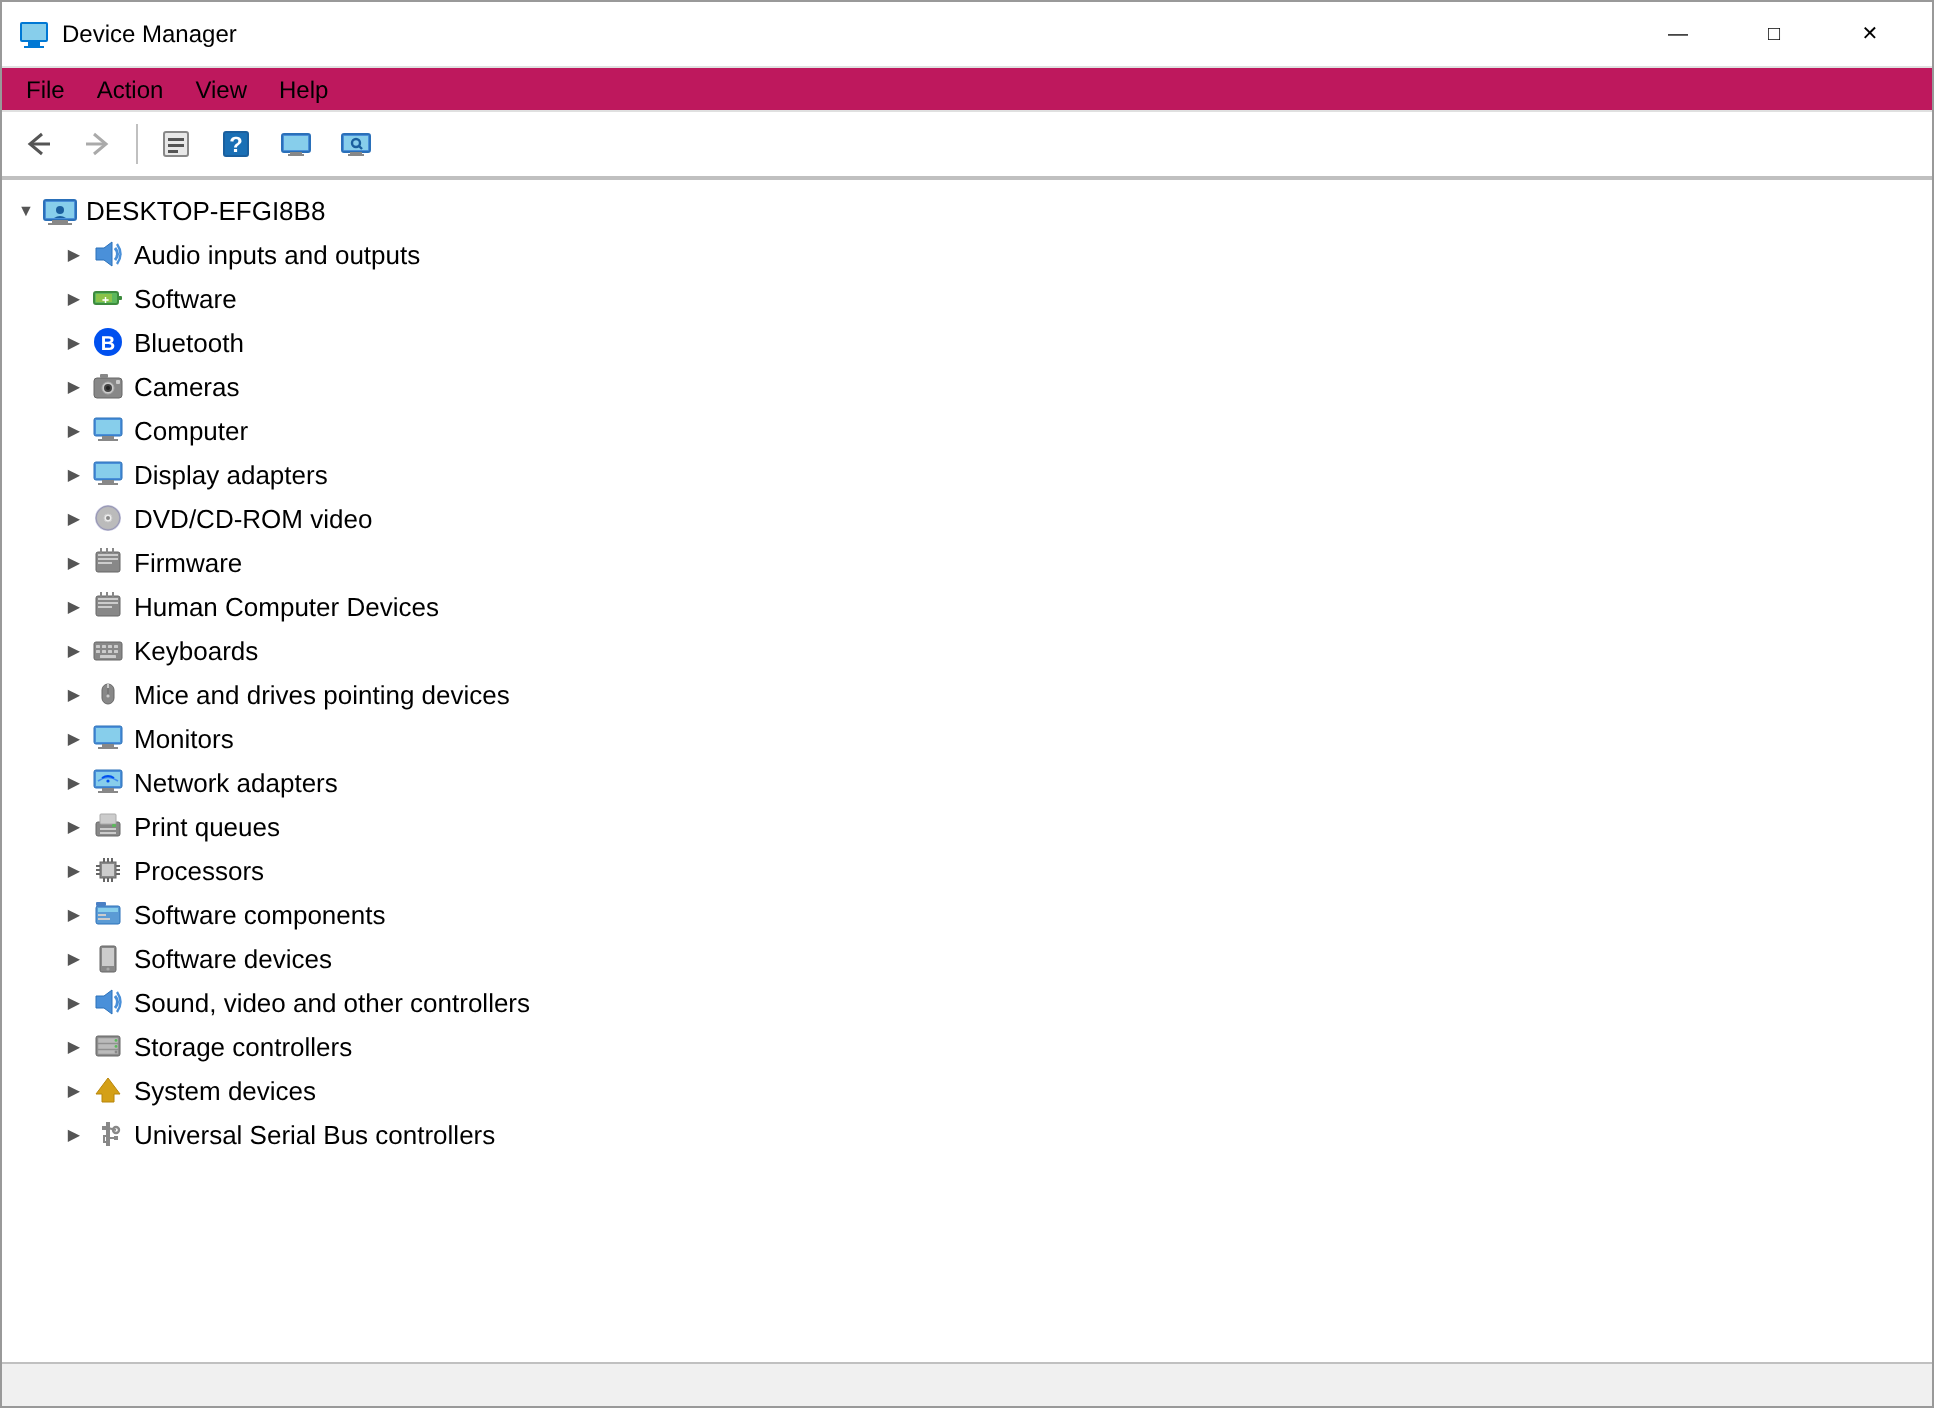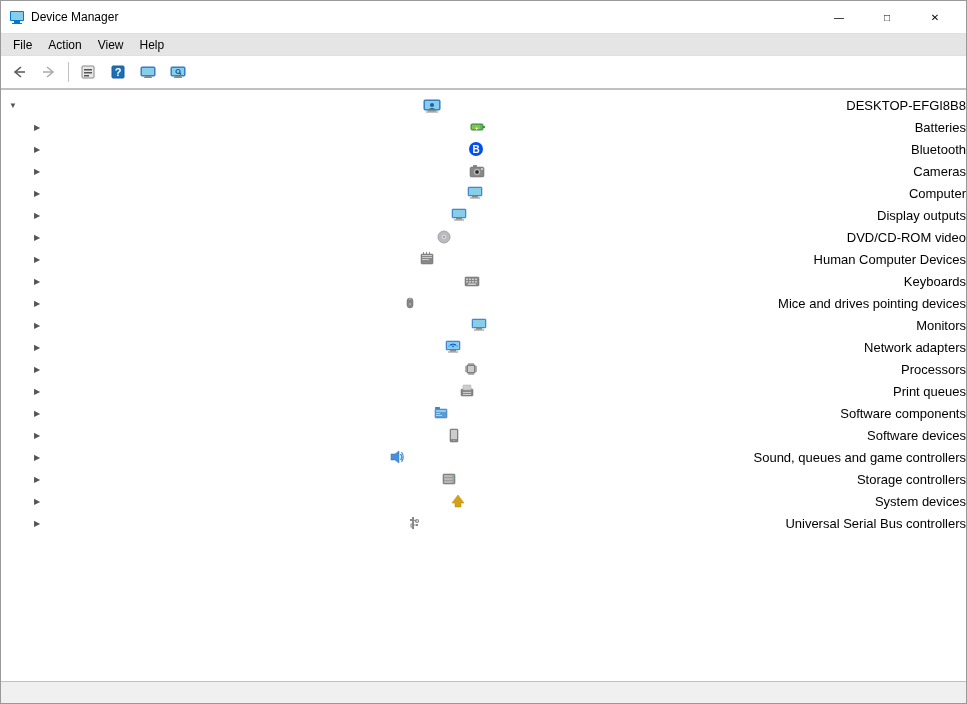--- a/index.html
+++ b/index.html
@@ -52,21 +52,21 @@
       background: transparent;
       cursor: pointer;
       display: flex;
       align-items: center;
       justify-content: center;
       font-size: 10px;
       color: #000;
     }
     .menu-bar {
       height: 22px;
-      background: #e5e5e5;
+      background: #be185d;
       display: flex;
       align-items: center;
       padding: 0 4px;
       border-bottom: 1px solid #e0e0e0;
       flex-shrink: 0;
     }
     .menu-item {
       padding: 2px 8px;
       cursor: pointer;
       font-size: 12px;
@@ -109,21 +109,20 @@
       padding: 4px 0;
     }
     .tree-item {
       display: flex;
       align-items: center;
       height: 22px;
       padding-left: 8px;
       cursor: pointer;
       white-space: nowrap;
       user-select: none;
-      justify-content: space-between;
     }
     .expand-btn {
       width: 16px;
       height: 16px;
       display: flex;
       align-items: center;
       justify-content: center;
       font-size: 9px;
       color: #555;
       flex-shrink: 0;
@@ -248,32 +247,43 @@
           <rect x="5" y="14" width="8" height="1.5" fill="#888"></rect>
           <rect x="3" y="15.5" width="12" height="1" fill="#888"></rect>
 
           <circle cx="9" cy="9" r="2" fill="#1a5f9e"></circle>
           <path d="M6 13 Q9 11 12 13" fill="#1a5f9e"></path>
         </svg>
       </div>
       <span class="item-label">DESKTOP-EFGI8B8</span>
     </div>
 
+    <div class="tree-item child-item">
+      <div class="expand-btn collapsed"></div>
+      <div class="node-icon">
+        <svg width="16" height="16" viewBox="0 0 16 16">
+          <polygon points="2,5 6,5 10,2 10,14 6,11 2,11" fill="#4a90d9" stroke="#2a70b9" stroke-width="0.5"></polygon>
+          <path d="M11.5,5 Q14,8 11.5,11" fill="none" stroke="#4a90d9" stroke-width="1.5"></path>
+          <path d="M12.5,3 Q16,8 12.5,13" fill="none" stroke="#4a90d9" stroke-width="1.2"></path>
+        </svg>
+      </div>
+      <span class="item-label">Audio inputs and outputs</span>
+    </div>
 
     <div class="tree-item child-item">
       <div class="expand-btn collapsed"></div>
       <div class="node-icon">
         <svg width="16" height="16" viewBox="0 0 16 16">
           <rect x="1" y="5" width="12" height="6" rx="1" fill="#5cb85c" stroke="#3d8b3d" stroke-width="1"></rect>
           <rect x="13" y="7" width="2" height="2" rx="0.5" fill="#3d8b3d"></rect>
           <rect x="2" y="6" width="8" height="4" fill="#8bc34a"></rect>
           <text x="5" y="11" font-size="6" fill="white" font-weight="bold">+</text>
         </svg>
       </div>
-      <span class="item-label">Batteries</span>
+      <span class="item-label">Software</span>
     </div>
 
     <div class="tree-item child-item">
       <div class="expand-btn collapsed"></div>
       <div class="node-icon">
         <svg width="16" height="16" viewBox="0 0 16 16">
           <circle cx="8" cy="8" r="7" fill="#0050ef"></circle>
           <text x="8" y="12" text-anchor="middle" font-size="10" font-weight="bold" fill="white" font-family="Arial">B</text>
         </svg>
       </div>
@@ -312,36 +322,51 @@
     <div class="tree-item child-item">
       <div class="expand-btn collapsed"></div>
       <div class="node-icon">
         <svg width="16" height="16" viewBox="0 0 16 16">
           <rect x="1" y="2" width="14" height="9" rx="1" fill="#4a90d9" stroke="#2a70b9" stroke-width="0.5"></rect>
           <rect x="2" y="3" width="12" height="7" fill="#87ceeb"></rect>
           <rect x="5" y="11" width="6" height="1.5" fill="#888"></rect>
           <rect x="3" y="12.5" width="10" height="1" fill="#888"></rect>
         </svg>
       </div>
-      <span class="item-label">Display outputs</span>
+      <span class="item-label">Display adapters</span>
     </div>
 
     <div class="tree-item child-item">
       <div class="expand-btn collapsed"></div>
       <div class="node-icon">
         <svg width="16" height="16" viewBox="0 0 16 16">
           <circle cx="8" cy="8" r="6" fill="#bbb" stroke="#999" stroke-width="0.5"></circle>
           <circle cx="8" cy="8" r="2" fill="#eee" stroke="#ccc" stroke-width="0.5"></circle>
           <circle cx="8" cy="8" r="1" fill="#888"></circle>
           <ellipse cx="8" cy="8" rx="6" ry="6" fill="none" stroke="rgba(150,150,200,0.5)" stroke-width="1"></ellipse>
         </svg>
       </div>
       <span class="item-label">DVD/CD-ROM video</span>
     </div>
 
+    <div class="tree-item child-item">
+      <div class="expand-btn collapsed"></div>
+      <div class="node-icon">
+        <svg width="16" height="16" viewBox="0 0 16 16">
+          <rect x="2" y="3" width="12" height="10" rx="1" fill="#888" stroke="#666" stroke-width="0.5"></rect>
+          <rect x="3" y="4" width="10" height="1" fill="#ccc"></rect>
+          <rect x="3" y="6" width="10" height="1" fill="#ccc"></rect>
+          <rect x="3" y="8" width="7" height="1" fill="#ccc"></rect>
+          <rect x="4" y="1" width="1" height="3" fill="#888"></rect>
+          <rect x="7" y="1" width="1" height="3" fill="#888"></rect>
+          <rect x="10" y="1" width="1" height="3" fill="#888"></rect>
+        </svg>
+      </div>
+      <span class="item-label">Firmware</span>
+    </div>
 
     <div class="tree-item child-item">
       <div class="expand-btn collapsed"></div>
       <div class="node-icon">
         <svg width="16" height="16" viewBox="0 0 16 16">
           <rect x="2" y="3" width="12" height="10" rx="1" fill="#888" stroke="#666" stroke-width="0.5"></rect>
           <rect x="3" y="4" width="10" height="1" fill="#ccc"></rect>
           <rect x="3" y="6" width="10" height="1" fill="#ccc"></rect>
           <rect x="3" y="8" width="7" height="1" fill="#ccc"></rect>
           <rect x="4" y="1" width="1" height="3" fill="#888"></rect>
@@ -405,20 +430,34 @@
           <rect x="2" y="3" width="12" height="7" fill="#87ceeb"></rect>
           <rect x="5" y="11" width="6" height="1.5" fill="#888"></rect>
           <rect x="3" y="12.5" width="10" height="1" fill="#888"></rect>
 
           <path d="M5,6 Q8,4 11,6" fill="none" stroke="#0050ef" stroke-width="1"></path>
           <path d="M3,7.5 Q8,4 13,7.5" fill="none" stroke="#0050ef" stroke-width="0.8" opacity="0.5"></path>
           <circle cx="8" cy="7.5" r="0.8" fill="#0050ef"></circle>
         </svg>
       </div>
       <span class="item-label">Network adapters</span>
+    </div>
+
+    <div class="tree-item child-item">
+      <div class="expand-btn collapsed"></div>
+      <div class="node-icon">
+        <svg width="16" height="16" viewBox="0 0 16 16">
+          <rect x="2" y="6" width="12" height="7" rx="1" fill="#888" stroke="#666" stroke-width="0.5"></rect>
+          <rect x="4" y="2" width="8" height="5" rx="0.5" fill="#ccc" stroke="#aaa" stroke-width="0.5"></rect>
+          <rect x="4" y="9" width="8" height="1" fill="#ccc"></rect>
+          <rect x="4" y="11" width="8" height="1" fill="#ccc"></rect>
+          <rect x="10" y="7" width="2" height="1.5" rx="0.5" fill="#5cb85c"></rect>
+        </svg>
+      </div>
+      <span class="item-label">Print queues</span>
     </div>
 
     <div class="tree-item child-item">
       <div class="expand-btn collapsed"></div>
       <div class="node-icon">
         <svg width="16" height="16" viewBox="0 0 16 16">
           <rect x="4" y="4" width="8" height="8" fill="#888" stroke="#666" stroke-width="0.5"></rect>
           <rect x="5" y="5" width="6" height="6" fill="#ccc"></rect>
           <line x1="6" y1="4" x2="6" y2="2" stroke="#666" stroke-width="1"></line>
           <line x1="8" y1="4" x2="8" y2="2" stroke="#666" stroke-width="1"></line>
@@ -434,34 +473,20 @@
           <line x1="12" y1="10" x2="14" y2="10" stroke="#666" stroke-width="1"></line>
         </svg>
       </div>
       <span class="item-label">Processors</span>
     </div>
 
     <div class="tree-item child-item">
       <div class="expand-btn collapsed"></div>
       <div class="node-icon">
         <svg width="16" height="16" viewBox="0 0 16 16">
-          <rect x="2" y="6" width="12" height="7" rx="1" fill="#888" stroke="#666" stroke-width="0.5"></rect>
-          <rect x="4" y="2" width="8" height="5" rx="0.5" fill="#ccc" stroke="#aaa" stroke-width="0.5"></rect>
-          <rect x="4" y="9" width="8" height="1" fill="#ccc"></rect>
-          <rect x="4" y="11" width="8" height="1" fill="#ccc"></rect>
-          <rect x="10" y="7" width="2" height="1.5" rx="0.5" fill="#5cb85c"></rect>
-        </svg>
-      </div>
-      <span class="item-label">Print queues</span>
-    </div>
-
-    <div class="tree-item child-item">
-      <div class="expand-btn collapsed"></div>
-      <div class="node-icon">
-        <svg width="16" height="16" viewBox="0 0 16 16">
           <rect x="2" y="4" width="12" height="9" rx="1" fill="#5b9bd5" stroke="#2a70b9" stroke-width="0.5"></rect>
           <rect x="3" y="5" width="10" height="2" fill="#87ceeb"></rect>
           <rect x="3" y="8" width="4" height="1" fill="#ccc"></rect>
           <rect x="3" y="10" width="6" height="1" fill="#ccc"></rect>
           <rect x="2" y="2" width="5" height="2" rx="0.5" fill="#4a80c5"></rect>
         </svg>
       </div>
       <span class="item-label">Software components</span>
     </div>
 
@@ -479,21 +504,21 @@
 
     <div class="tree-item child-item">
       <div class="expand-btn collapsed"></div>
       <div class="node-icon">
         <svg width="16" height="16" viewBox="0 0 16 16">
           <polygon points="2,5 6,5 10,2 10,14 6,11 2,11" fill="#4a90d9" stroke="#2a70b9" stroke-width="0.5"></polygon>
           <path d="M11.5,5 Q14,8 11.5,11" fill="none" stroke="#4a90d9" stroke-width="1.5"></path>
           <path d="M12.5,3 Q16,8 12.5,13" fill="none" stroke="#4a90d9" stroke-width="1.2"></path>
         </svg>
       </div>
-      <span class="item-label">Sound, queues and game controllers</span>
+      <span class="item-label">Sound, video and other controllers</span>
     </div>
 
     <div class="tree-item child-item">
       <div class="expand-btn collapsed"></div>
       <div class="node-icon">
         <svg width="16" height="16" viewBox="0 0 16 16">
           <rect x="2" y="3" width="12" height="10" rx="1" fill="#888" stroke="#666" stroke-width="0.5"></rect>
           <rect x="3" y="4" width="10" height="2.5" fill="#bbb" stroke="#999" stroke-width="0.3"></rect>
           <rect x="3" y="7" width="10" height="2.5" fill="#bbb" stroke="#999" stroke-width="0.3"></rect>
           <rect x="3" y="10" width="10" height="2" fill="#bbb" stroke="#999" stroke-width="0.3"></rect>

